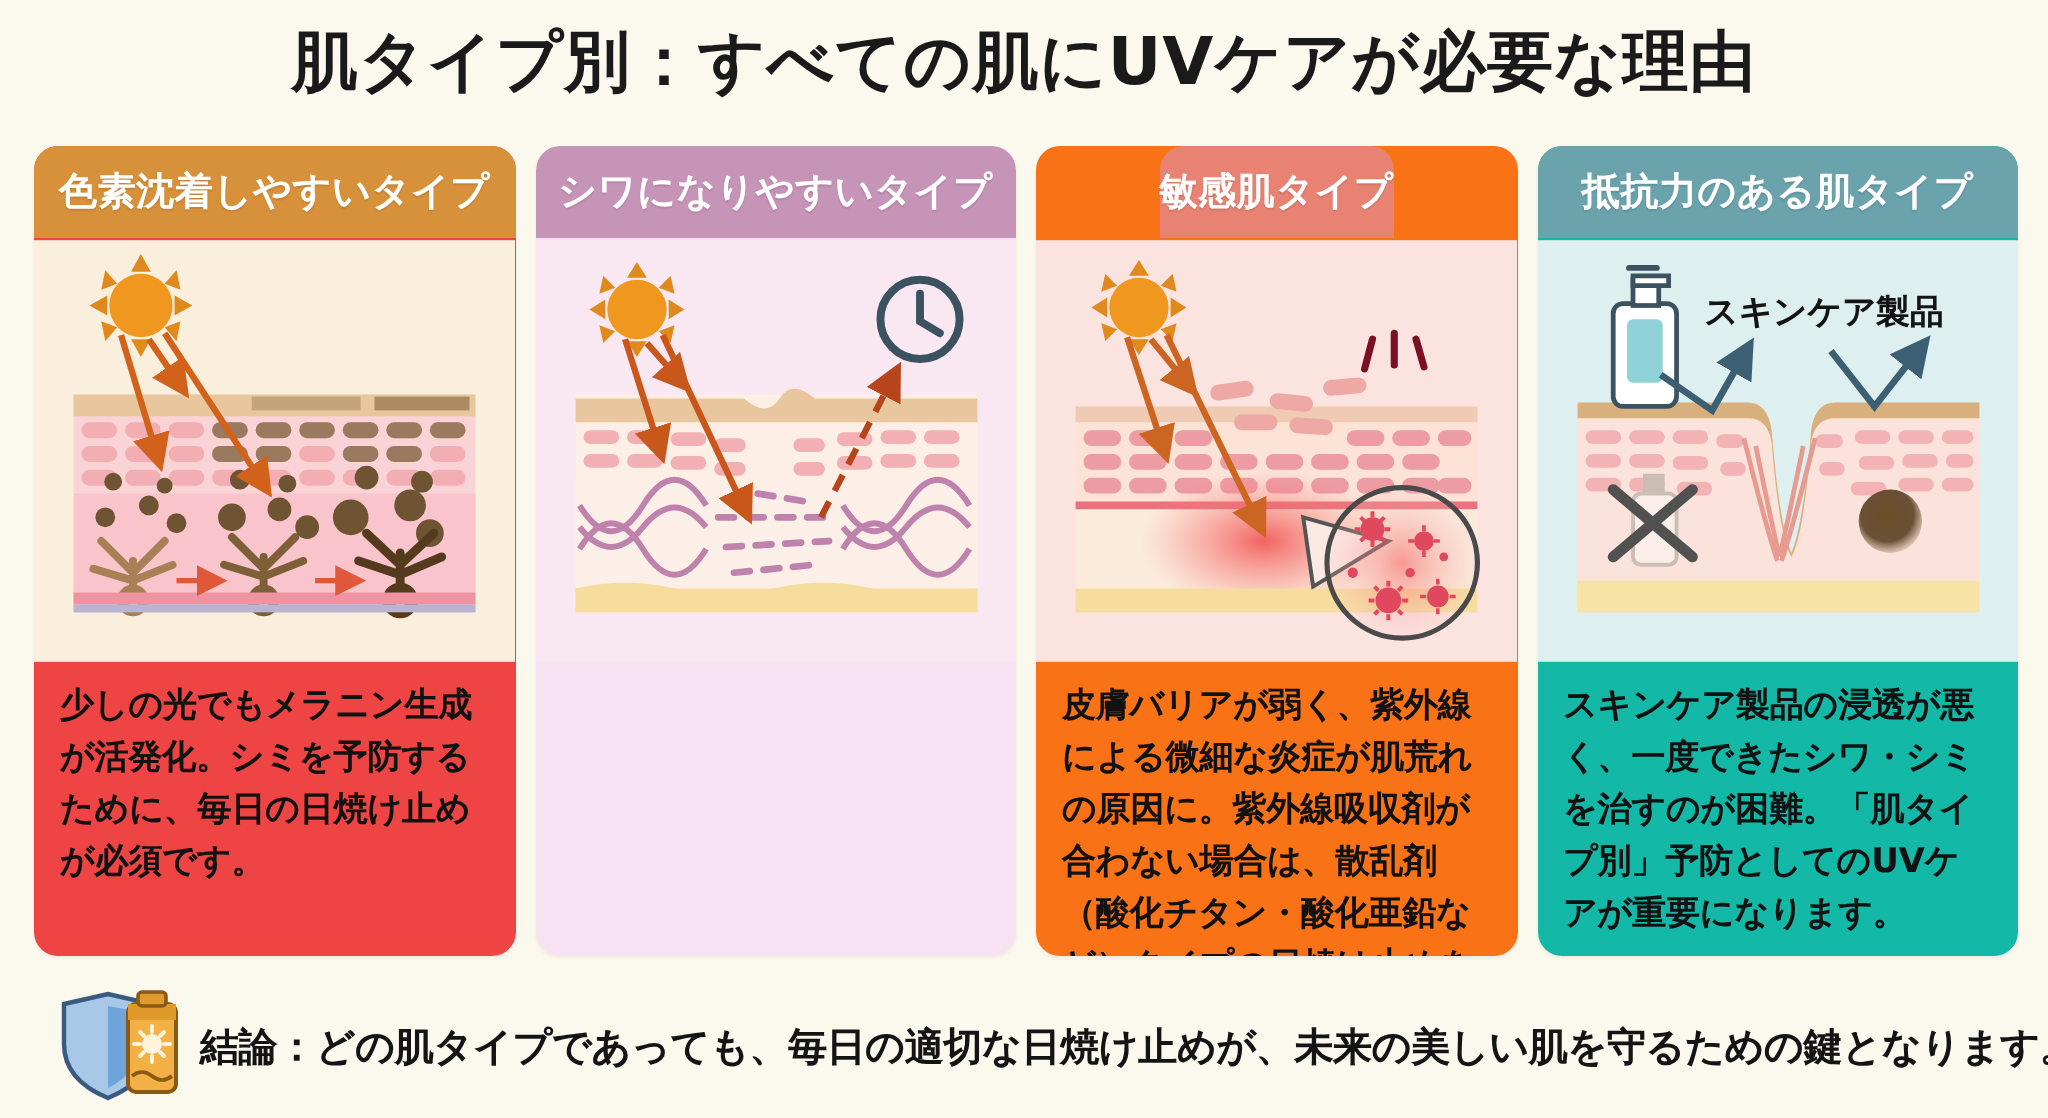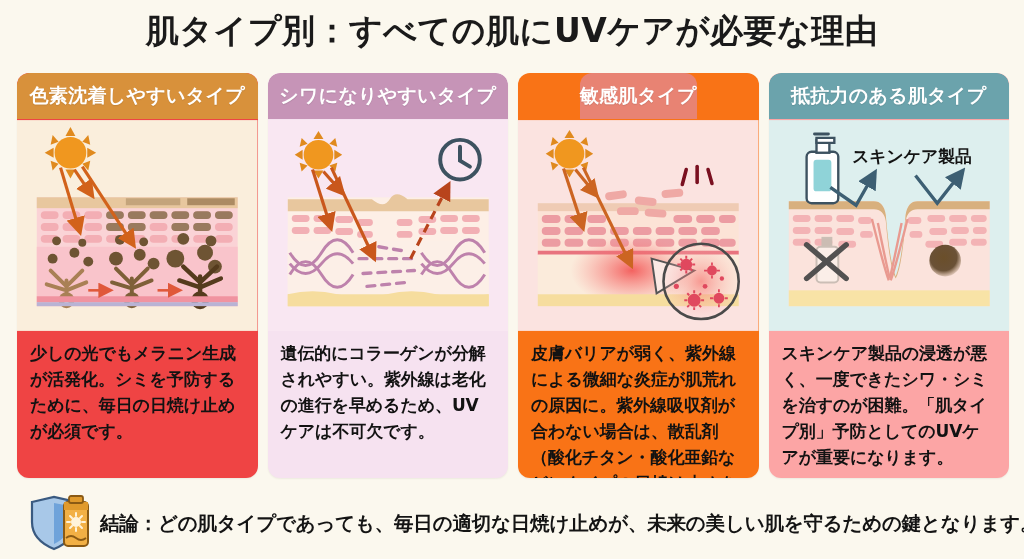--- a/index.html
+++ b/index.html
@@ -287,21 +287,20 @@
           <g stroke="#C9571C" stroke-width="3.2" fill="none">
             <path d="M56 52 L72 70" marker-end="url(#a2)"></path>
             <path d="M45 50 L62 104" marker-end="url(#a2)"></path>
             <path d="M64 48 L105 135" marker-end="url(#a2)"></path>
           </g>
           <g stroke="#B8441C" stroke-width="3.2" fill="none" stroke-dasharray="9 6">
             <path d="M144 140 L180 70" marker-end="url(#a2b)"></path>
           </g>
         </svg>
       </div>
-      <div class="card-body">遺伝的にコラーゲンが分解されやすい。紫外線は老化の進行を早めるため、UVケアは不可欠です。</div>
     </div>
 
     <div class="card" style="background:#f97316;align-items:center;">
       <div class="card-header" style="background:#E88373;">敏感肌タイプ</div>
       <div class="card-figure">
         <svg viewBox="0 0 243 213" xmlns="http://www.w3.org/2000/svg">
           <rect width="243" height="213" fill="#FBE3E0"></rect>
           <rect x="20" y="84" width="203" height="104" fill="#FCE3D6"></rect>
           <rect x="20" y="84" width="203" height="8" fill="#EFCBB4"></rect>
 
@@ -414,21 +413,21 @@
               <circle cx="160" cy="168" r="2.6"></circle>
                 <circle cx="189" cy="168" r="2.4"></circle>
                 <circle cx="206" cy="160" r="2.2"></circle>
             </g>
           </g>
         </svg>
       </div>
       <div class="card-body">皮膚バリアが弱く、紫外線による微細な炎症が肌荒れの原因に。紫外線吸収剤が合わない場合は、散乱剤（酸化チタン・酸化亜鉛など）タイプの日焼け止めを選びましょう。</div>
     </div>
 
-    <div class="card" style="background:#fca5a5;">
+    <div class="card" style="background:#14b8a6;">
       <div class="card-header" style="background:#6BA3AC;">抵抗力のある肌タイプ</div>
       <div class="card-figure">
         <svg viewBox="0 0 243 213" xmlns="http://www.w3.org/2000/svg">
           <rect width="243" height="213" fill="#DDEFEE"></rect>
 
           <path d="M20 82 h86 q10 0 12 14 q4 48 10 62 q6 -14 10 -62 q2 -14 12 -14 h73 v106 h-203 z" fill="#FBE3DC"></path>
           <path d="M20 82 h86 q10 0 12 14 q4 48 10 62 q6 -14 10 -62 q2 -14 12 -14 h73 v8 q-73 0 -73 0 q-10 0 -12 12 q-4 48 -10 58 q-6 -10 -10 -58 q-2 -12 -12 -12 h-86 z" fill="#D8B07E"></path>
           <g fill="#F3AEB1" opacity="0.9">
             <rect x="24" y="96" width="18" height="7" rx="3.5"></rect>
               <rect x="46" y="96" width="18" height="7" rx="3.5"></rect>

